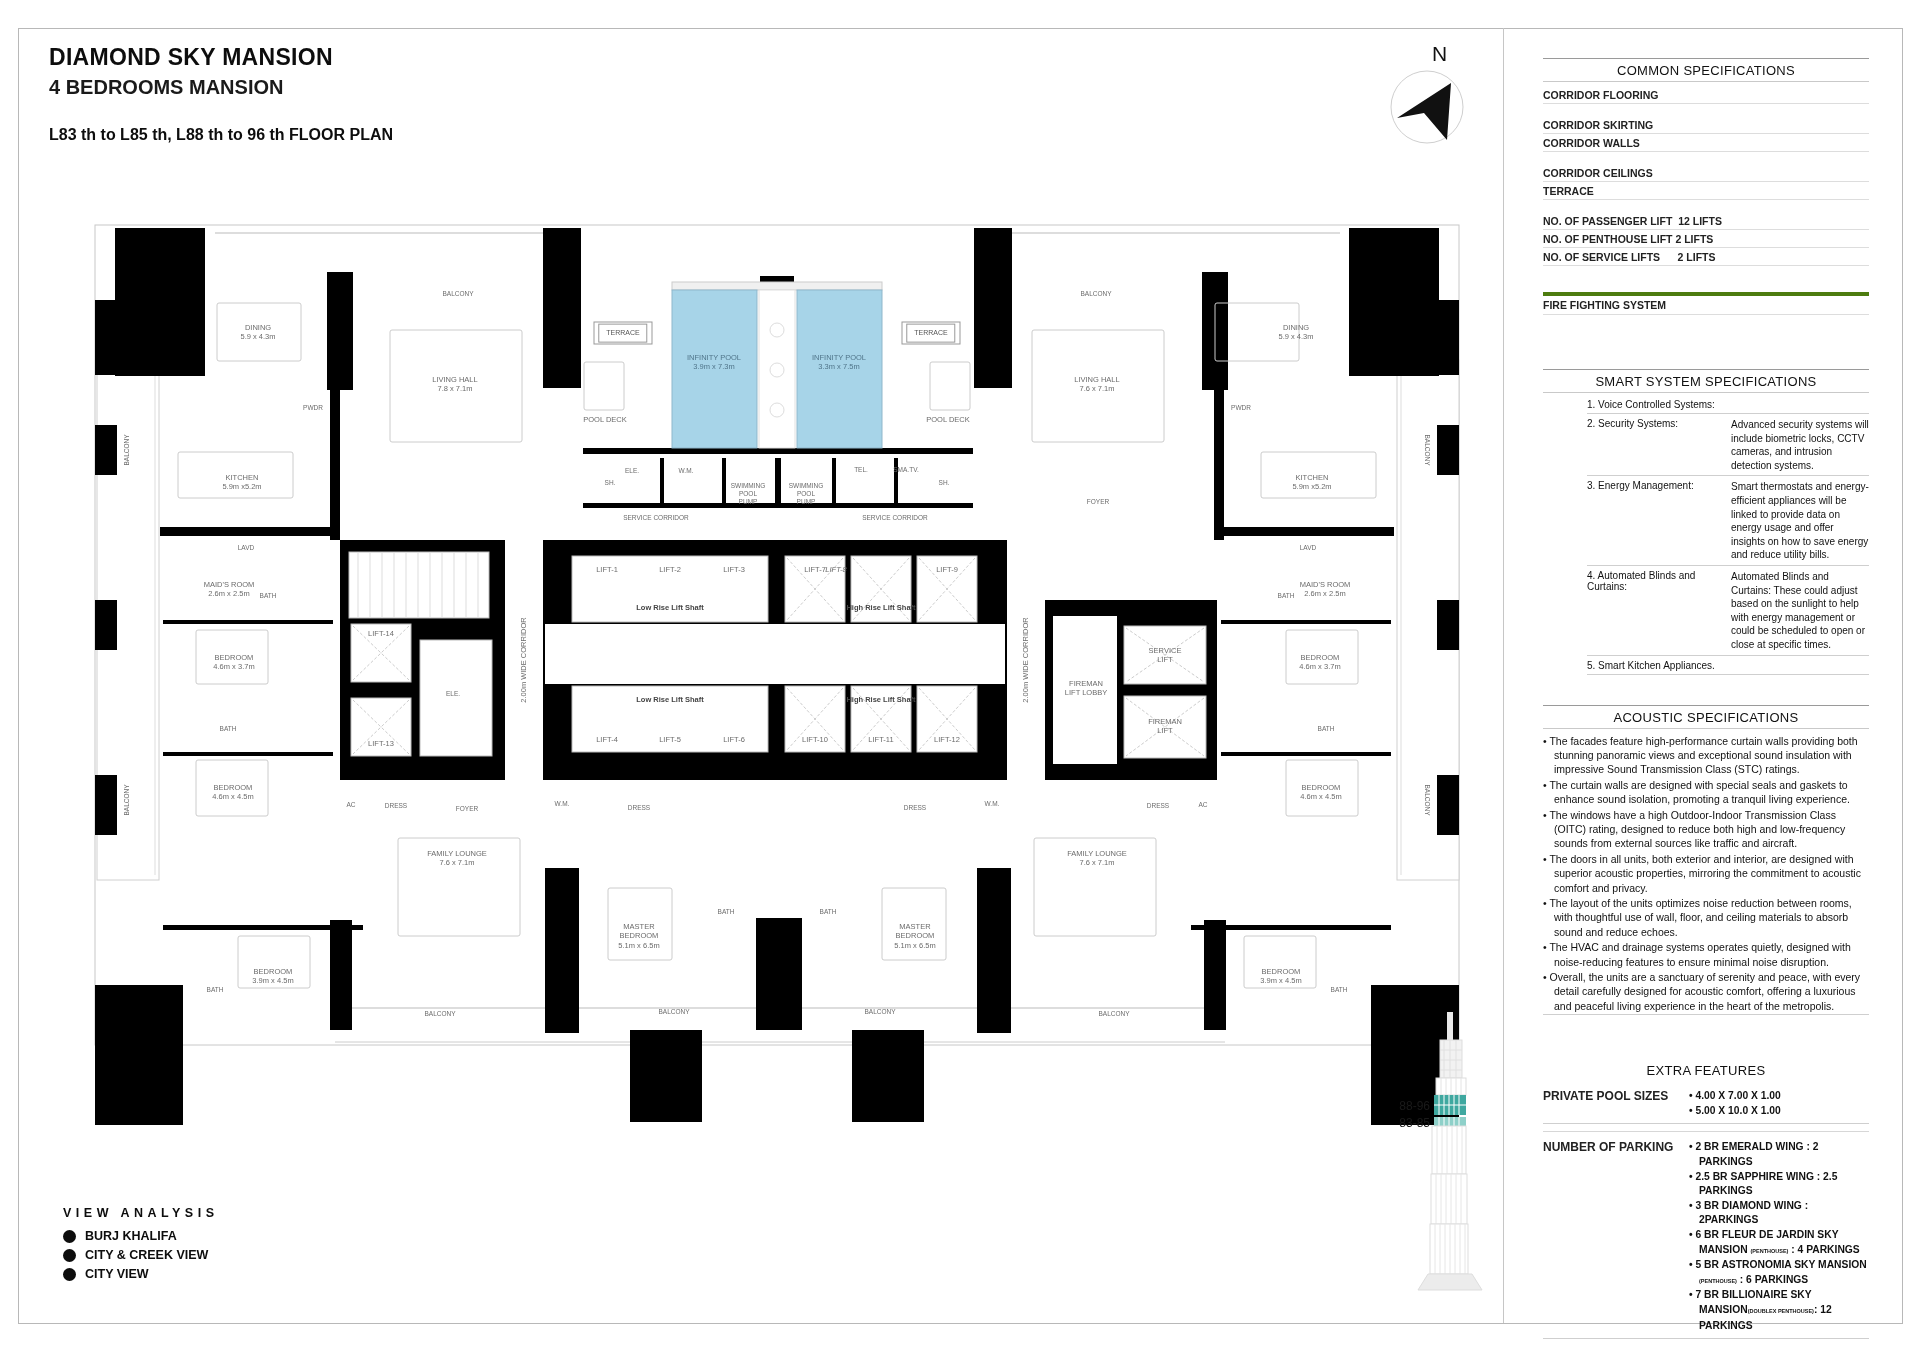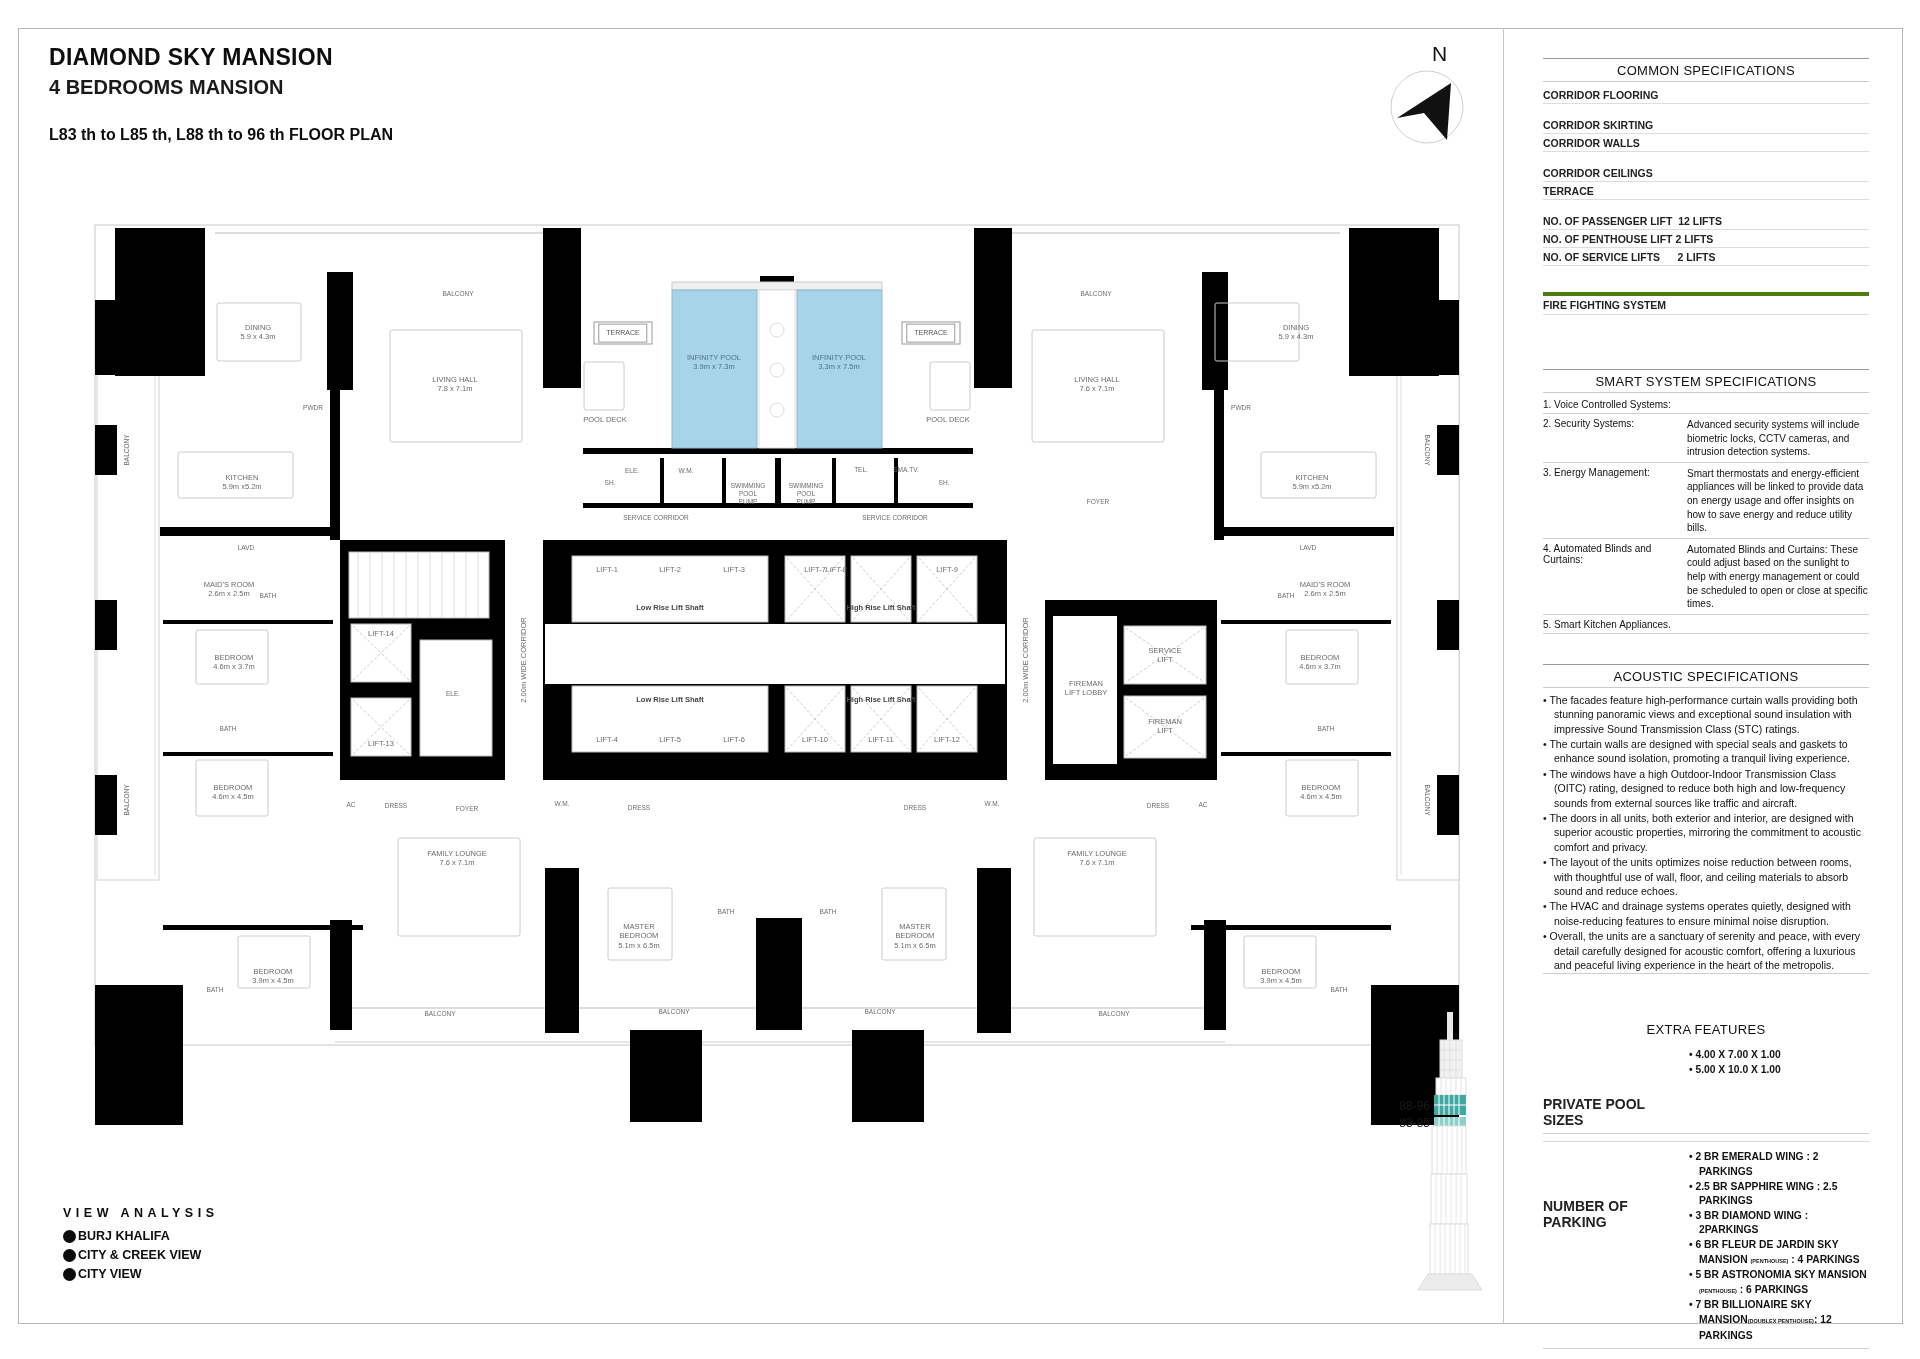--- a/index.html
+++ b/index.html
@@ -22,40 +22,40 @@
   .sec-header{font-size:13px;font-weight:500;text-align:center;color:#111;
               padding:4px 0 3px;border-top:1px solid #9a9a9a;border-bottom:1px solid #c9c9c9;letter-spacing:.3px;}
   .sec-header.noline{border:none;}
   .spec-rows{margin-top:4px;}
   .spec-row{font-size:10.5px;font-weight:700;color:#222;padding:3px 0 2px;border-bottom:1px solid #ddd;white-space:pre;}
   .spec-gap{height:12px;}
   .fire-row{margin-top:26px;font-size:10.5px;font-weight:700;color:#222;padding:3px 0;
             border-top:4px solid #4d7c0f;border-bottom:1px solid #ddd;}
   .smart-head{margin-top:54px;}
   .smart-items{margin-top:2px;}
-  .smart-item{display:flex;gap:6px;font-size:10px;color:#111;padding:4px 0 3px;border-bottom:1px solid #cfcfcf;}
+  .smart-item{display:flex;gap:6px;font-size:10px;color:#111;padding:4px 0 3px;border-bottom:1px solid #cfcfcf;margin-left:44px;}
   .smart-label{width:138px;flex:none;font-weight:400;}
   .smart-desc{flex:1;line-height:13.6px;}
   .ac-head{margin-top:30px;}
   .ac-bullets{margin-top:5px;border-bottom:1px solid #cfcfcf;padding-bottom:0;}
   .ac-bullet{font-size:10.5px;line-height:14.4px;color:#111;padding-left:11px;text-indent:-11px;margin:1px 0;}
   .ac-bullet::before{content:"•  ";}
   .extra-head{margin-top:44px;}
   .extra-row{display:flex;gap:8px;margin-top:8px;padding-bottom:5px;border-bottom:1px solid #cfcfcf;}
-  .extra-label{width:138px;flex:none;font-size:14px;font-weight:700;color:#222;margin-top:48px;}
+  .extra-label{width:138px;flex:none;font-size:12px;font-weight:700;color:#222;}
   .extra-vals{flex:1;}
   .extra-val{font-size:10.3px;font-weight:600;color:#111;line-height:14.6px;padding-left:10px;text-indent:-10px;}
   .extra-val::before{content:"• ";}
   .extra-val .sub{font-size:5.5px;font-weight:600;}
   .thinline{height:0;border-bottom:1px solid #d7d7d7;margin-top:7px;}
 
   
   .view{position:absolute;left:63px;top:1206px;}
   .view-title{font-size:12.5px;font-weight:700;letter-spacing:4.5px;color:#0d0d0d;margin-bottom:9px;}
-  .view-item{display:flex;align-items:center;gap:2px;font-size:12.5px;font-weight:600;color:#0d0d0d;margin:5px 0;}
+  .view-item{display:flex;align-items:center;gap:9px;font-size:12.5px;font-weight:600;color:#0d0d0d;margin:5px 0;}
   .view-dot{width:13px;height:13px;border-radius:50%;background:#0d0d0d;flex:none;}
 
   
   #plan-labels{position:absolute;left:0;top:0;width:1920px;height:1359px;pointer-events:none;}
   .pl{position:absolute;transform:translate(-50%,-50%);font-size:7.5px;color:#6b6b6b;
       text-align:center;white-space:pre-line;line-height:1.25;}
   .pl.sm{font-size:6.5px;}
   .pl.bold{font-weight:700;color:#444;}
   .pl.pool{color:#50758a;}
   .pl.boxed{border:1px solid #999;padding:4px 7px;font-size:7px;color:#555;background:rgba(255,255,255,.65);}

